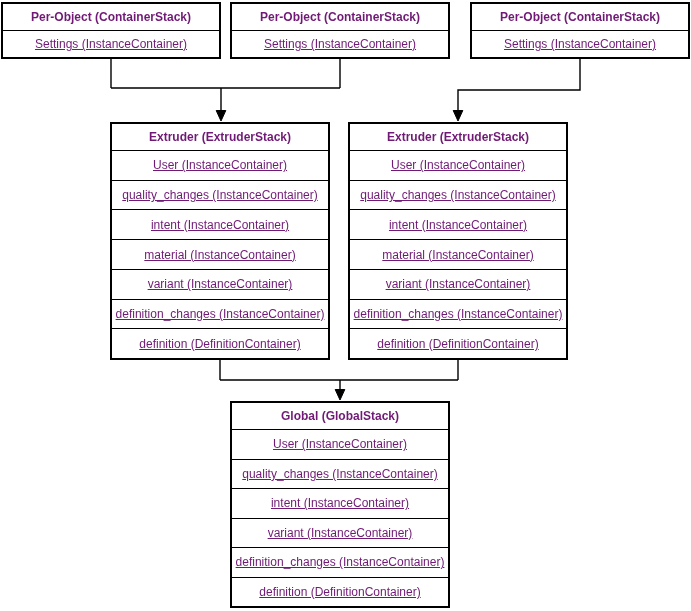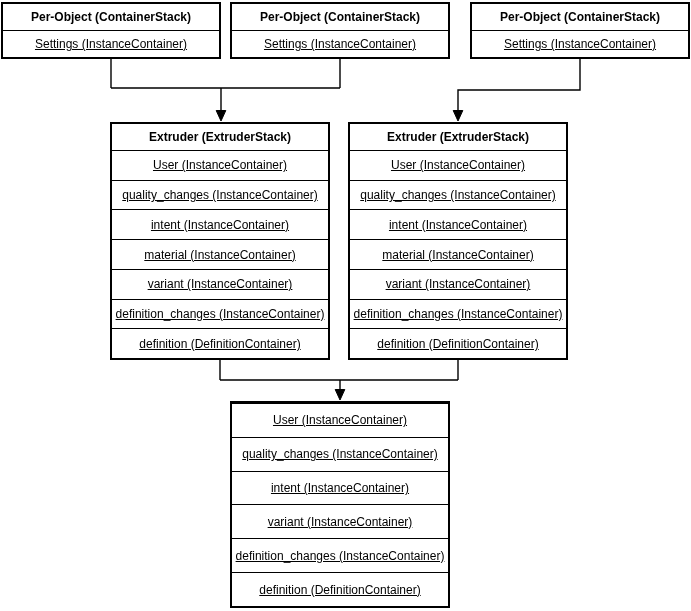--- a/index.html
+++ b/index.html
@@ -7,21 +7,21 @@
     padding: 0;
     background: #ffffff;
   }
   .canvas {
     position: relative;
     width: 691px;
     height: 611px;
     background: #ffffff;
     font-family: "Liberation Sans", "DejaVu Sans", sans-serif;
     font-size: 12px;
-    color: #000000;
+    color: #701a75;
     overflow: hidden;
   }
   .connectors {
     position: absolute;
     left: 0;
     top: 0;
     width: 691px;
     height: 611px;
     pointer-events: none;
   }
@@ -116,20 +116,21 @@
     <div class="node-row">User (InstanceContainer)</div>
     <div class="node-row">quality_changes (InstanceContainer)</div>
     <div class="node-row">intent (InstanceContainer)</div>
     <div class="node-row">material (InstanceContainer)</div>
     <div class="node-row">variant (InstanceContainer)</div>
     <div class="node-row">definition_changes (InstanceContainer)</div>
     <div class="node-row">definition (DefinitionContainer)</div>
   </div>
 
   <div class="node n-gl">
+    <div class="node-header">Global (GlobalStack)</div>
     <div class="node-row">User (InstanceContainer)</div>
     <div class="node-row">quality_changes (InstanceContainer)</div>
     <div class="node-row">intent (InstanceContainer)</div>
     <div class="node-row">variant (InstanceContainer)</div>
     <div class="node-row">definition_changes (InstanceContainer)</div>
     <div class="node-row">definition (DefinitionContainer)</div>
   </div>
 
 </div>
 

